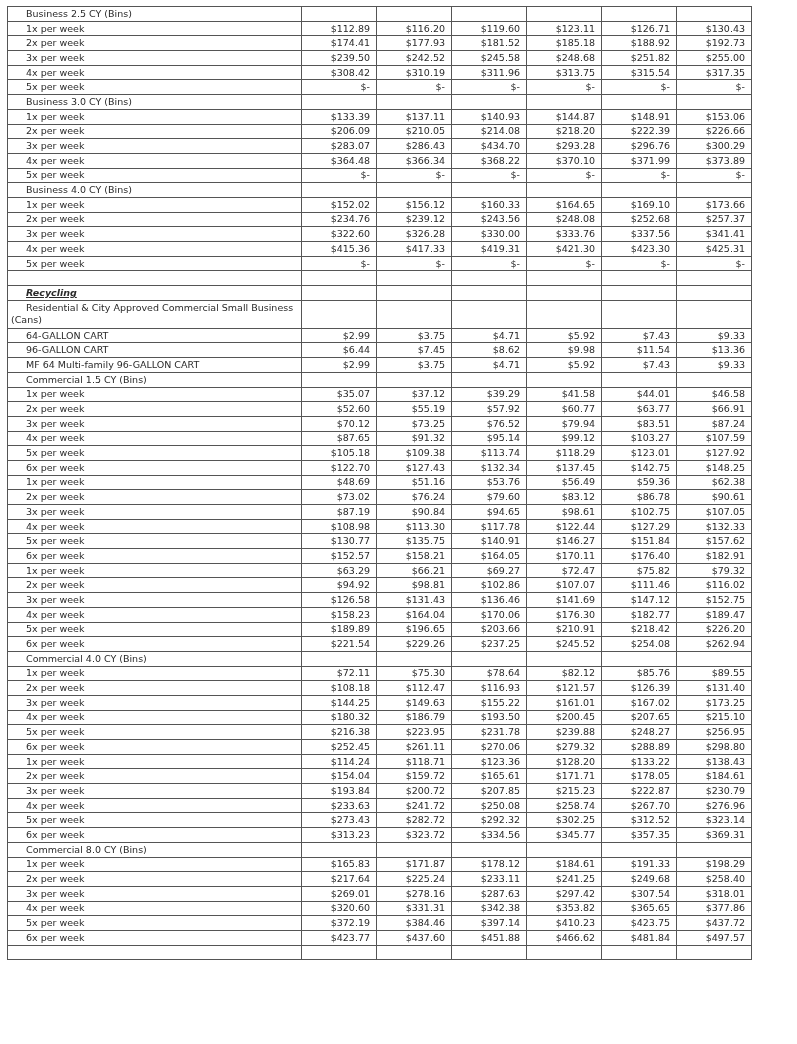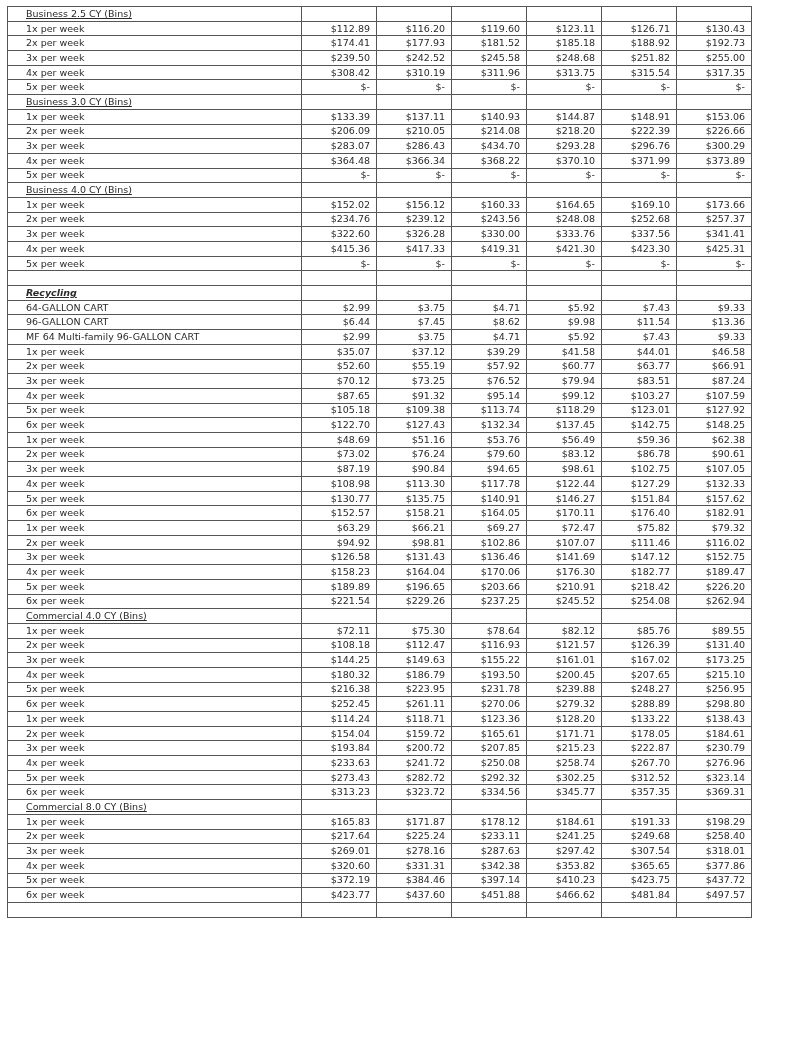--- a/index.html
+++ b/index.html
@@ -2,21 +2,21 @@
 <html><head>
 <meta charset="utf-8">
 <style>
   html, body { margin: 0; padding: 0; background: #ffffff; }
   body { width: 797px; height: 1044px; overflow: hidden; font-family: "DejaVu Sans", sans-serif; color: #2a2a2a; }
   table { border-collapse: collapse; position: absolute; left: 7px; top: 6px; table-layout: fixed; }
   td { border: 1px solid #555; height: 13.7px; padding: 0 3px; font-size: 9.5px; line-height: 12px; white-space: nowrap; overflow: hidden; }
   col.c0 { width: 294px; }
   col.cv { width: 75px; }
   td.label { padding-left: 18px; }
-  td.sec { text-decoration: underline; }
+  td.sec { }
   td.bold { font-weight: bold; text-decoration: underline; font-style: italic; }
   td.num { text-align: right; padding-right: 6px; }
   td.wrap { white-space: normal; line-height: 12px; padding-left: 3px; text-indent: 15px; }
   tr.tall td { height: 27px; }
 </style>
 </head>
 <body>
 
 <table>
   <colgroup>
@@ -202,20 +202,29 @@
       </tr>
       <tr>
         <td class="label bold">Recycling</td>
         <td class="num"></td>
         <td class="num"></td>
         <td class="num"></td>
         <td class="num"></td>
         <td class="num"></td>
         <td class="num"></td>
       </tr>
+      <tr class="tall">
+        <td class="wrap sec">Residential &amp; City Approved Commercial Small Business (Cans)</td>
+        <td class="num"></td>
+        <td class="num"></td>
+        <td class="num"></td>
+        <td class="num"></td>
+        <td class="num"></td>
+        <td class="num"></td>
+      </tr>
       <tr>
         <td class="label">64-GALLON CART</td>
         <td class="num">$2.99</td>
         <td class="num">$3.75</td>
         <td class="num">$4.71</td>
         <td class="num">$5.92</td>
         <td class="num">$7.43</td>
         <td class="num">$9.33</td>
       </tr>
       <tr>
@@ -230,20 +239,29 @@
       <tr>
         <td class="label">MF 64 Multi-family 96-GALLON CART</td>
         <td class="num">$2.99</td>
         <td class="num">$3.75</td>
         <td class="num">$4.71</td>
         <td class="num">$5.92</td>
         <td class="num">$7.43</td>
         <td class="num">$9.33</td>
       </tr>
       <tr>
+        <td class="label sec">Commercial 1.5 CY (Bins)</td>
+        <td class="num"></td>
+        <td class="num"></td>
+        <td class="num"></td>
+        <td class="num"></td>
+        <td class="num"></td>
+        <td class="num"></td>
+      </tr>
+      <tr>
         <td class="label">1x per week</td>
         <td class="num">$35.07</td>
         <td class="num">$37.12</td>
         <td class="num">$39.29</td>
         <td class="num">$41.58</td>
         <td class="num">$44.01</td>
         <td class="num">$46.58</td>
       </tr>
       <tr>
         <td class="label">2x per week</td>

